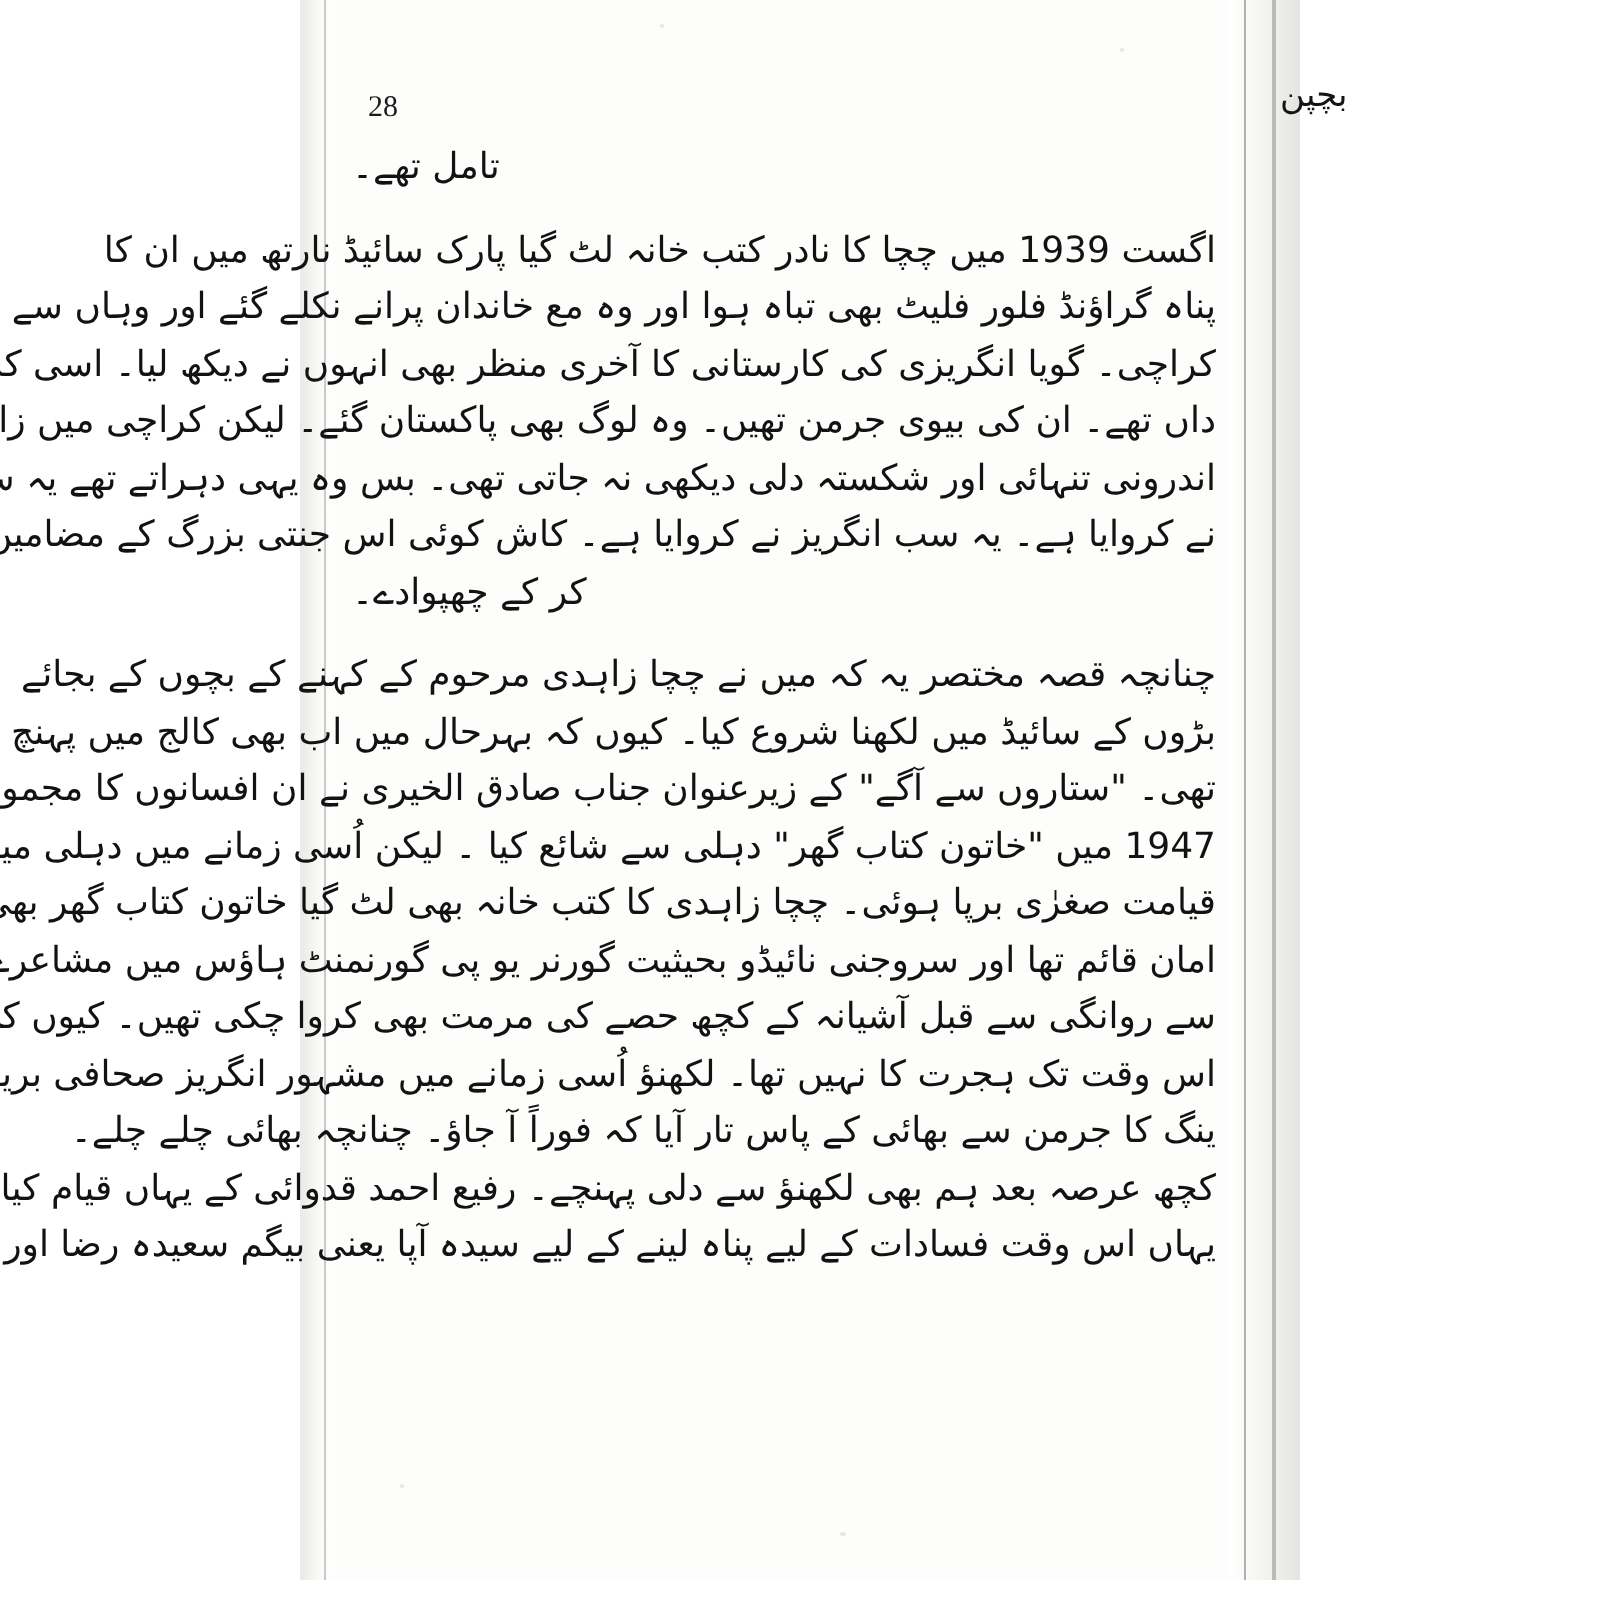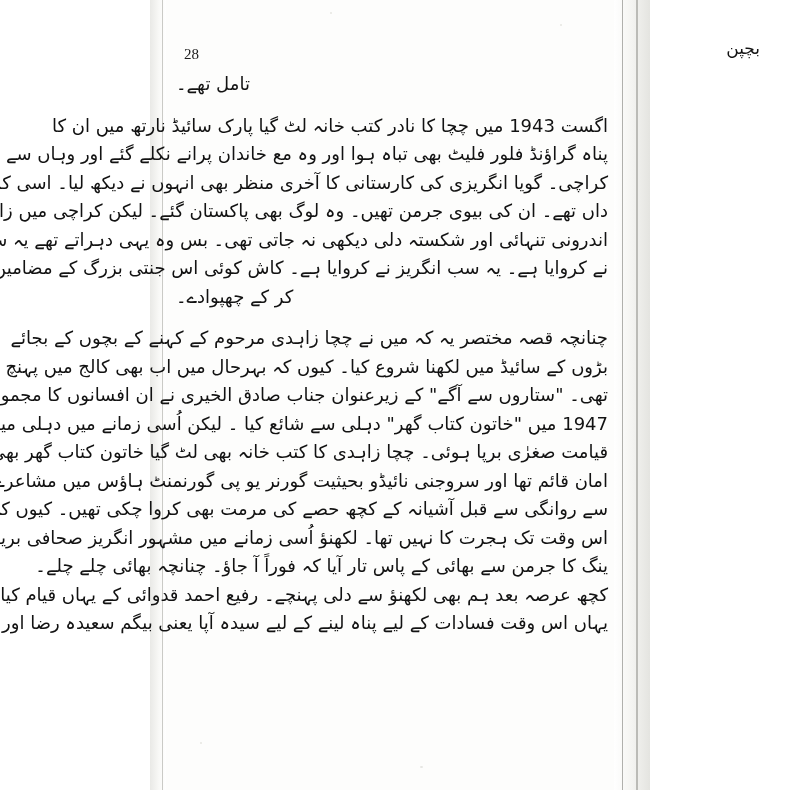--- a/index.html
+++ b/index.html
@@ -85,21 +85,21 @@
     top: 46px;
     font-family: "Liberation Serif", serif;
     font-size: 15px;
     color: #1b1b1b;
   }
   .header-title {
     position: absolute;
     right: 0px;
     top: 38px;
     width: 120px;
-    text-align: right;
+    text-align: left;
     direction: rtl;
     font-family: "DejaVu Sans", sans-serif;
     font-size: 17px;
     color: #141414;
   }
 
   
   .text-col {
     position: absolute;
     left: 176px;
@@ -152,21 +152,21 @@
 
   <div class="header-title">بچپن</div>
 
   <div class="text-col">
 
     <div class="line tail">تامل تھے۔</div>
 
     <div class="para-gap"></div>
 
     <div>
-      <span class="line">اگست 1943 میں چچا کا نادر کتب خانہ لٹ گیا پارک سائیڈ نارتھ میں ان کا</span>
+      <span class="line">اگست 1939 میں چچا کا نادر کتب خانہ لٹ گیا پارک سائیڈ نارتھ میں ان کا</span>
       <span class="line">پناہ گراؤنڈ فلور فلیٹ بھی تباہ ہوا اور وہ مع خاندان پرانے نکلے گئے اور وہاں سے</span>
       <span class="line">کراچی۔ گویا انگریزی کی کارستانی کا آخری منظر بھی انہوں نے دیکھ لیا۔ اسی کراچی کے</span>
       <span class="line">داں تھے۔ ان کی بیوی جرمن تھیں۔ وہ لوگ بھی پاکستان گئے۔ لیکن کراچی میں زاہدی کی</span>
       <span class="line">اندرونی تنہائی اور شکستہ دلی دیکھی نہ جاتی تھی۔ بس وہ یہی دہراتے تھے یہ سب انگریز</span>
       <span class="line">نے کروایا ہے۔ یہ سب انگریز نے کروایا ہے۔ کاش کوئی اس جنتی بزرگ کے مضامین یکجا</span>
       <span class="line tail">کر کے چھپوادے۔</span>
     </div>
 
     <div class="para-gap"></div>
 

